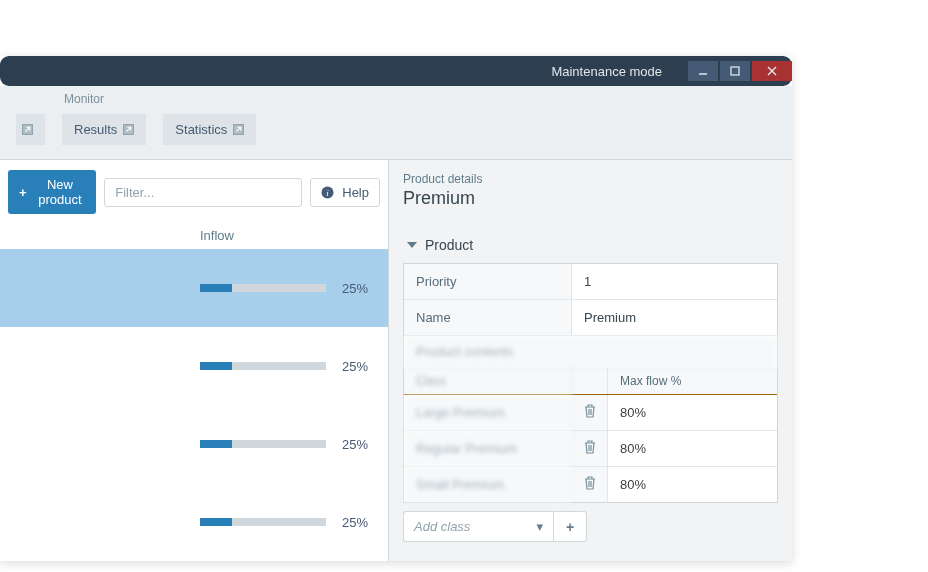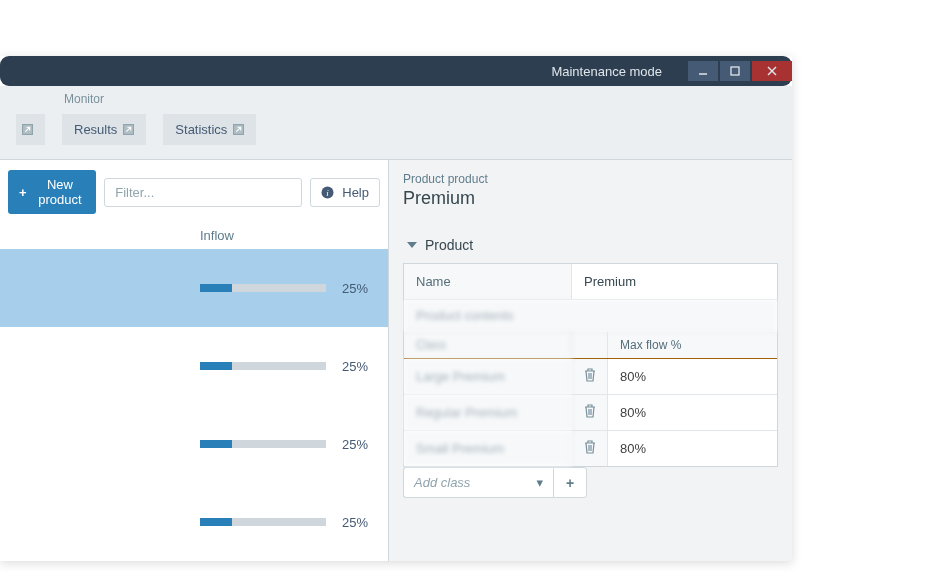--- a/index.html
+++ b/index.html
@@ -45,21 +45,21 @@
   .colhead { display: flex; border-bottom: 1px solid #a16207; background: #f6f8f9; }
   .colhead .c1 { width: 168px; padding: 6px 12px; font-size: 12px; color: #a6b3bd; filter: blur(2px); border-right: 1px solid #e1e6ea; }
   .colhead .c2 { width: 36px; border-right: 1px solid #e1e6ea; }
   .colhead .c3 { flex: 1; padding: 6px 12px; font-size: 12px; color: #546e7a; }
   .crow { display: flex; border-bottom: 1px solid #e1e6ea; }
   .crow:last-child { border-bottom: none; }
   .crow .c1 { width: 168px; padding: 10px 12px; font-size: 13px; color: #a6b3bd; background: #f6f8f9; filter: blur(2px); border-right: 1px solid #e1e6ea; }
   .crow .c2 { width: 36px; display: flex; align-items: center; justify-content: center; border-right: 1px solid #e1e6ea; background: #f6f8f9; }
   .crow .c3 { flex: 1; padding: 10px 12px; font-size: 13px; color: #404040; background: #fff; }
   .trash { color: #78909c; cursor: pointer; }
-  .addbar { display: flex; }
+  .addbar { display: flex; margin-top: 8px; }
   .addselect { width: 150px; border: 1px solid #cfd8dc; border-right: none; border-radius: 3px 0 0 3px; padding: 7px 10px; font-size: 13px; color: #90a4ae; font-style: italic; display: flex; justify-content: space-between; align-items: center; background: #fff; cursor: pointer; }
   .addbtn { width: 34px; border: 1px solid #cfd8dc; border-radius: 0 3px 3px 0; background: #fff; display: flex; align-items: center; justify-content: center; font-size: 14px; font-weight: bold; color: #607d8b; cursor: pointer; }
 </style>
 </head>
 <body>
 
 <div class="window">
   <div class="titlebar">
     <span class="mode">Maintenance mode</span>
     <div class="winbtn min">
@@ -145,29 +145,33 @@
           <div class="row">
             <div class="bar">
               <div class="fill" style="width:25%"></div>
             </div>
             <span class="pct">25%</span>
           </div>
         </div>
     </div>
 
     <div class="right">
-      <div class="details-label">Product product</div>
+      <div class="details-label">Product details</div>
       <div class="details-name">Premium</div>
 
       <div class="section-head">
         <div class="tri"></div>
         <span>Product</span>
       </div>
 
       <div class="propgrid">
+        <div class="proprow">
+          <div class="propkey">Priority</div>
+          <div class="propval">1</div>
+        </div>
         <div class="proprow">
           <div class="propkey">Name</div>
           <div class="propval">Premium</div>
         </div>
         <div class="subhead">Product contents</div>
         <div class="colhead">
           <div class="c1">Class</div>
           <div class="c2"></div>
           <div class="c3">Max flow %</div>
         </div>

